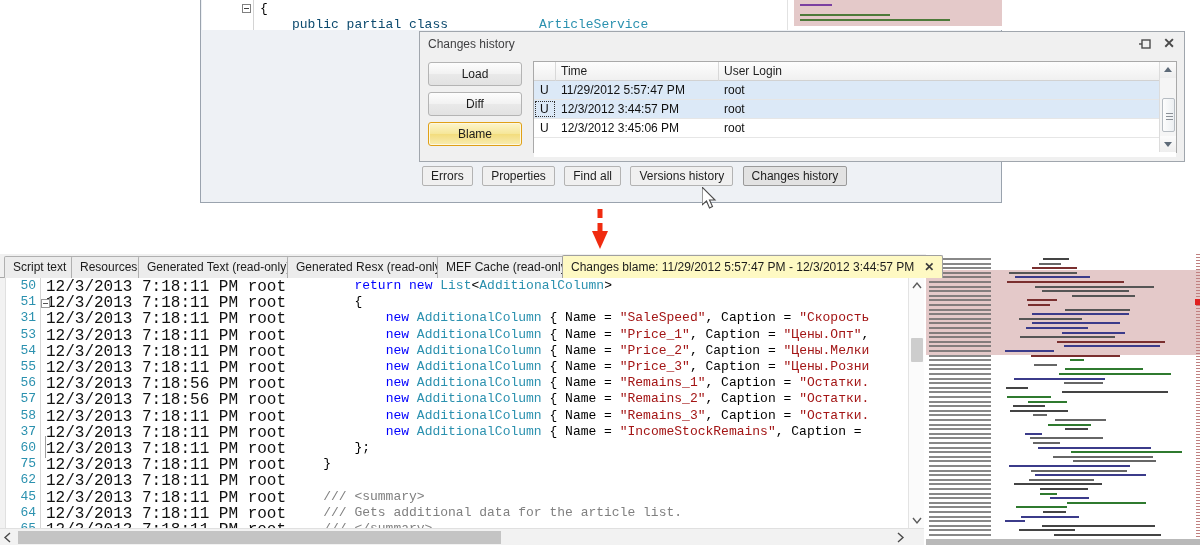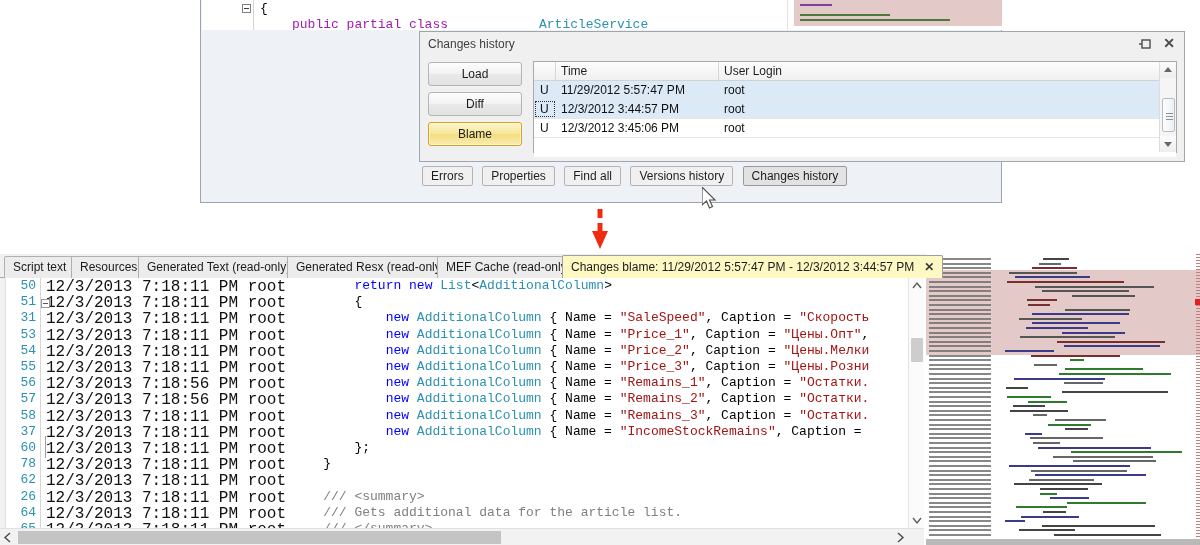--- a/index.html
+++ b/index.html
@@ -29,21 +29,21 @@
     background: #ffffff;
   }
   .cs-sep { position: absolute; left: 51px; top: 0; width: 1px; height: 30px; background: #d4d4d4; }
   .cs-leftedge { position:absolute; left:0; top:0; width:6px; height:30px; background:#f0f0f0; border-right:1px solid #dcdcdc; }
   .cs-ln {
     position: absolute; right: 4px; font-family: "Liberation Mono", monospace;
     font-size: 13px; color: #2b91af;
   }
   .cs-code {
     position: absolute; left: 58px; font-family: "Liberation Mono", monospace;
-    font-size: 13px; color: #a21caf; white-space: pre;
+    font-size: 13px; color: #0c4a6e; white-space: pre;
   }
   .fold-box {
     position: absolute; width: 9px; height: 9px; border: 1px solid #808080;
     background: #ffffff;
   }
   .fold-box::before {
     content: ""; position: absolute; left: 1px; top: 3px; width: 5px; height: 1px; background: #404040;
   }
   
   .cs-mini {
@@ -390,31 +390,31 @@
             <div class="ln">37</div>
             <div class="blamecol">12/3/2013 7:18:11 PM root</div>
             <div class="codecol">            <span class="kw">new</span> <span class="ty">AdditionalColumn</span> { Name = <span class="st">"IncomeStockRemains"</span>, Caption =</div>
           </div>
           <div class="row" style="top: 162px;">
             <div class="ln">60</div>
             <div class="blamecol">12/3/2013 7:18:11 PM root</div>
             <div class="codecol">        };</div>
           </div>
           <div class="row" style="top: 178.2px;">
-            <div class="ln">78</div>
+            <div class="ln">75</div>
             <div class="blamecol">12/3/2013 7:18:11 PM root</div>
             <div class="codecol">    }</div>
           </div>
           <div class="row" style="top: 194.4px;">
             <div class="ln">62</div>
             <div class="blamecol">12/3/2013 7:18:11 PM root</div>
             <div class="codecol"></div>
           </div>
           <div class="row" style="top: 210.6px;">
-            <div class="ln">26</div>
+            <div class="ln">45</div>
             <div class="blamecol">12/3/2013 7:18:11 PM root</div>
             <div class="codecol"><span class="cm">    /// &lt;summary&gt;</span></div>
           </div>
           <div class="row" style="top: 226.8px;">
             <div class="ln">64</div>
             <div class="blamecol">12/3/2013 7:18:11 PM root</div>
             <div class="codecol"><span class="cm">    /// Gets additional data for the article list.</span></div>
           </div>
           <div class="row" style="top: 243px;">
             <div class="ln">65</div>

